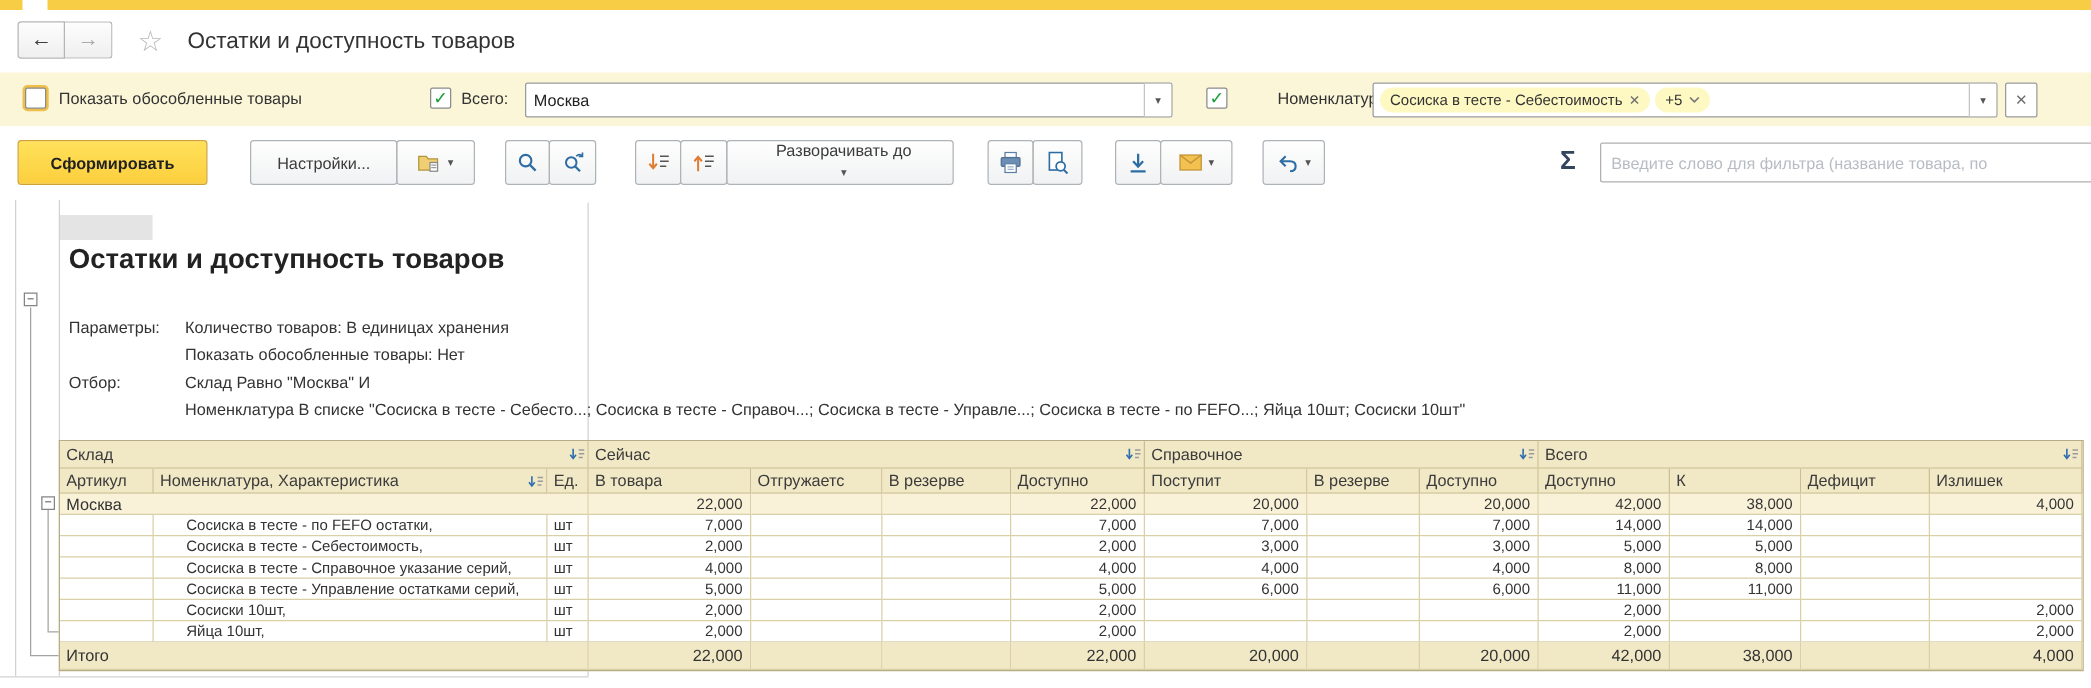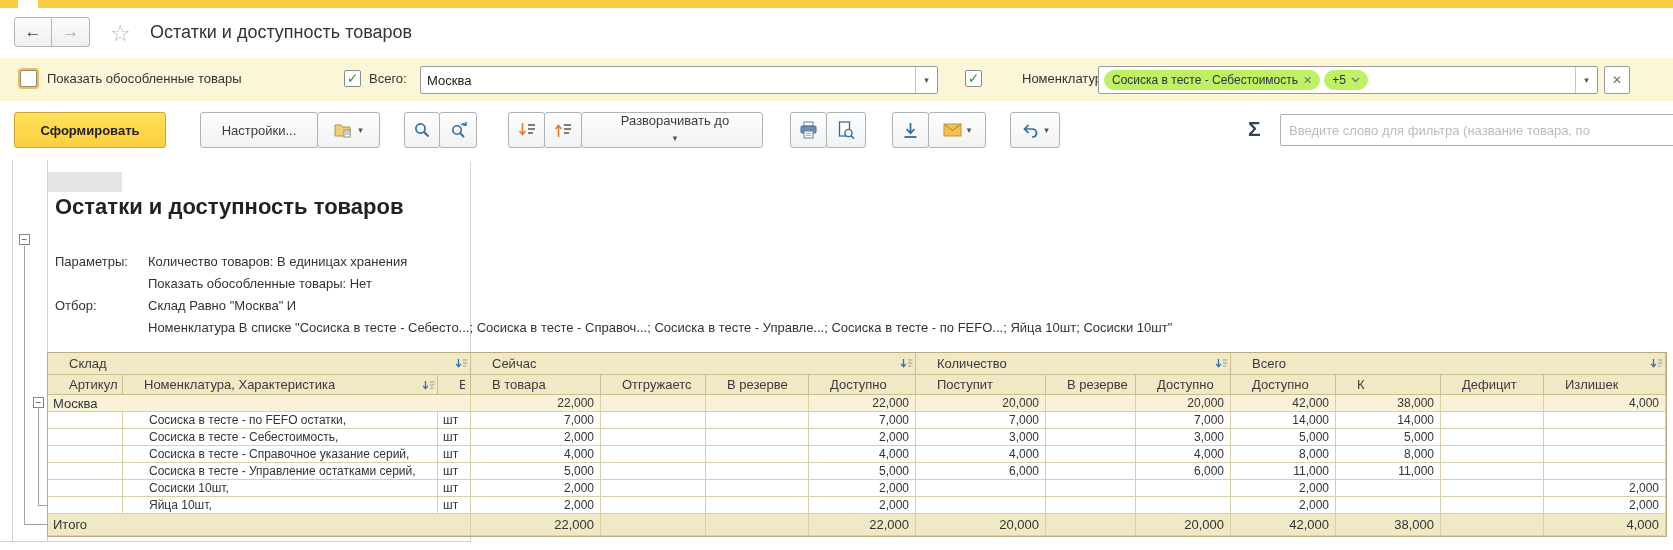--- a/index.html
+++ b/index.html
@@ -25,21 +25,21 @@
   .filterbar{position:absolute;left:0;top:58px;width:1673px;height:43px;background:#fbf6d8;}
   .cb{position:absolute;width:17px;height:17px;background:#fff;border:1px solid #8b8b8b;border-radius:2px;
       font-size:14px;line-height:15px;text-align:center;color:#1d9f3f;font-weight:bold;}
   .cb.ring{box-shadow:0 0 0 2px #eec04b;}
   .flabel{position:absolute;top:13px;font-size:13px;color:#333;white-space:nowrap;}
   .field{position:absolute;top:8px;height:28px;background:#fff;border:1px solid #9b9b9b;border-radius:2px;}
   .field input{border:none;outline:none;width:100%;height:100%;font-size:13px;font-family:inherit;padding:0 6px;background:transparent;color:#222;}
   .ddbtn{position:absolute;right:0;top:0;width:22px;height:26px;border-left:1px solid #c4c4c4;background:#fff;
          text-align:center;font-size:9px;color:#555;line-height:26px;padding:0;border-top:none;border-right:none;border-bottom:none;}
   .tagwrap{display:flex;align-items:center;gap:4px;padding:0 26px 0 5px;height:100%;overflow:hidden;}
-  .pill{display:inline-flex;align-items:center;gap:5px;background:#bef264;border-radius:10px;height:20px;
+  .pill{display:inline-flex;align-items:center;gap:5px;background:#fef9c3;border-radius:10px;height:20px;
         padding:0 8px;font-size:12px;color:#333;white-space:nowrap;}
   .pill .x{color:#6e6e6e;font-size:11px;}
   .clearbtn{position:absolute;top:8px;width:26px;height:28px;border:1px solid #9b9b9b;border-radius:2px;
             background:#fff;color:#6e6e6e;font-size:12px;text-align:center;line-height:26px;padding:0;}
 
   
   .toolbar{position:absolute;left:0;top:101px;width:1673px;height:59px;background:#fff;}
   .btn{position:absolute;top:11px;height:36px;border:1px solid #aeb3b8;border-radius:3px;
        background:linear-gradient(#fefefe,#f1f2f3);font-size:13px;color:#3c3c3c;
        display:flex;align-items:center;justify-content:center;gap:5px;padding:0 8px;white-space:nowrap;}
@@ -59,21 +59,21 @@
   .rlbl{position:absolute;font-size:13px;color:#333;white-space:nowrap;}
   .expbox{position:absolute;width:11px;height:11px;border:1px solid #848484;background:#fff;
           font-size:10px;line-height:9px;text-align:center;color:#444;}
 
   
   .rtable{position:absolute;left:47px;top:192px;border:1px solid #b8ad80;background:#fff;}
   .trow{display:flex;}
   .tcell{display:flex;align-items:center;padding:0 5px;font-size:12px;color:#333;white-space:nowrap;
          overflow:hidden;border-right:1px solid #d9d0a8;border-bottom:1px solid #d9d0a8;position:relative;}
   .hrow .tcell{background:#f1e8c6;border-color:#cbbf92;color:#3b3b3b;font-size:13px;}
-  .tcell .lbl{overflow:hidden;white-space:nowrap;margin-left:16px;}
+  .tcell .lbl{overflow:hidden;white-space:nowrap;}
   .sorti{position:absolute;right:2px;top:5px;}
   .tcell.num{justify-content:flex-end;padding-right:6px;}
   .grow .tcell{background:#f9f2d8;}
   .trowT .tcell{background:#f1e8c6;font-size:13px;}
   .tcell.gname,.tcell.tname{font-size:13px;}
   .tcell.iname{padding-left:26px;}
 </style>
 </head>
 <body>
 
@@ -250,21 +250,21 @@
           </div>
           <div class="tcell sec" style="width: 445px;">
             <span class="lbl">Сейчас</span>
             <svg class="sorti" width="13" height="11" viewBox="0 0 13 11">
               <path d="M3.5 1v7" stroke="#2f6eb0" stroke-width="1.3" fill="none"></path>
               <path d="M1.2 5.8L3.5 8.8 5.8 5.8" fill="none" stroke="#2f6eb0" stroke-width="1.3"></path>
               <path d="M8 2h4.4M8 5h4.4M8 8h3.2" stroke="#9a9a9a" stroke-width="1.1"></path>
             </svg>
           </div>
           <div class="tcell sec" style="width: 315px;">
-            <span class="lbl">Количество</span>
+            <span class="lbl">Справочное</span>
             <svg class="sorti" width="13" height="11" viewBox="0 0 13 11">
               <path d="M3.5 1v7" stroke="#2f6eb0" stroke-width="1.3" fill="none"></path>
               <path d="M1.2 5.8L3.5 8.8 5.8 5.8" fill="none" stroke="#2f6eb0" stroke-width="1.3"></path>
               <path d="M8 2h4.4M8 5h4.4M8 8h3.2" stroke="#9a9a9a" stroke-width="1.1"></path>
             </svg>
           </div>
           <div class="tcell sec" style="width: 435px;">
             <span class="lbl">Всего</span>
             <svg class="sorti" width="13" height="11" viewBox="0 0 13 11">
               <path d="M3.5 1v7" stroke="#2f6eb0" stroke-width="1.3" fill="none"></path>

